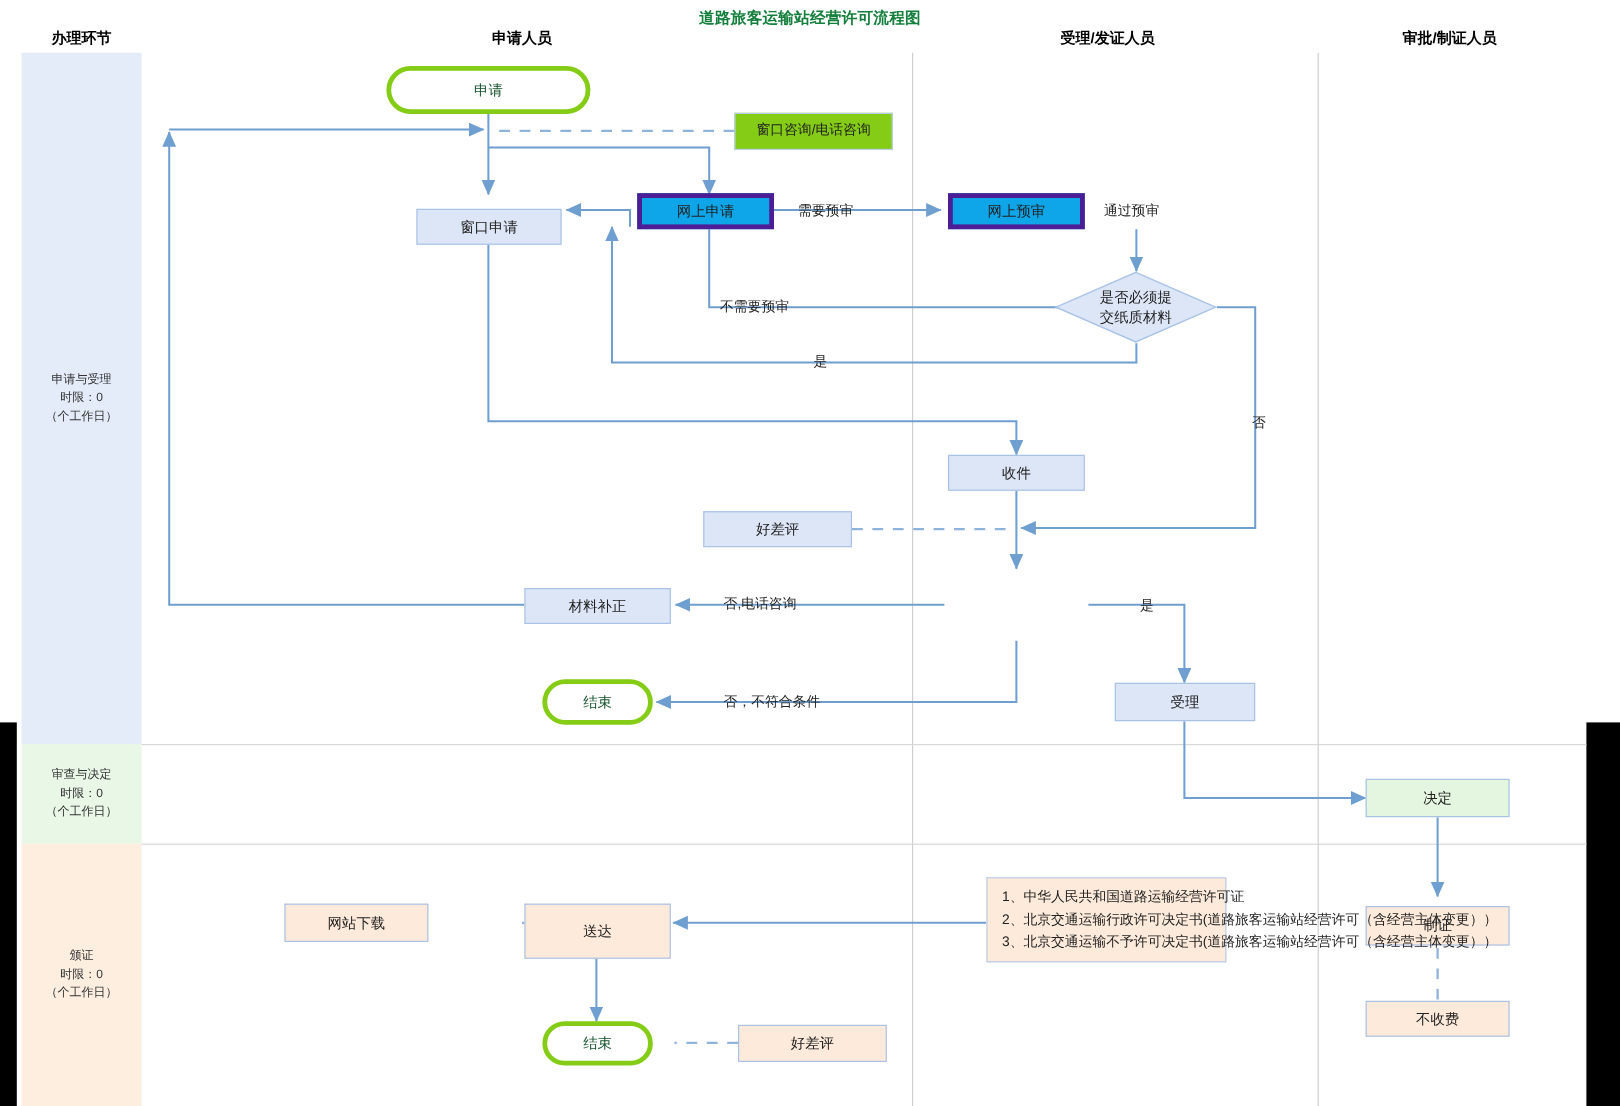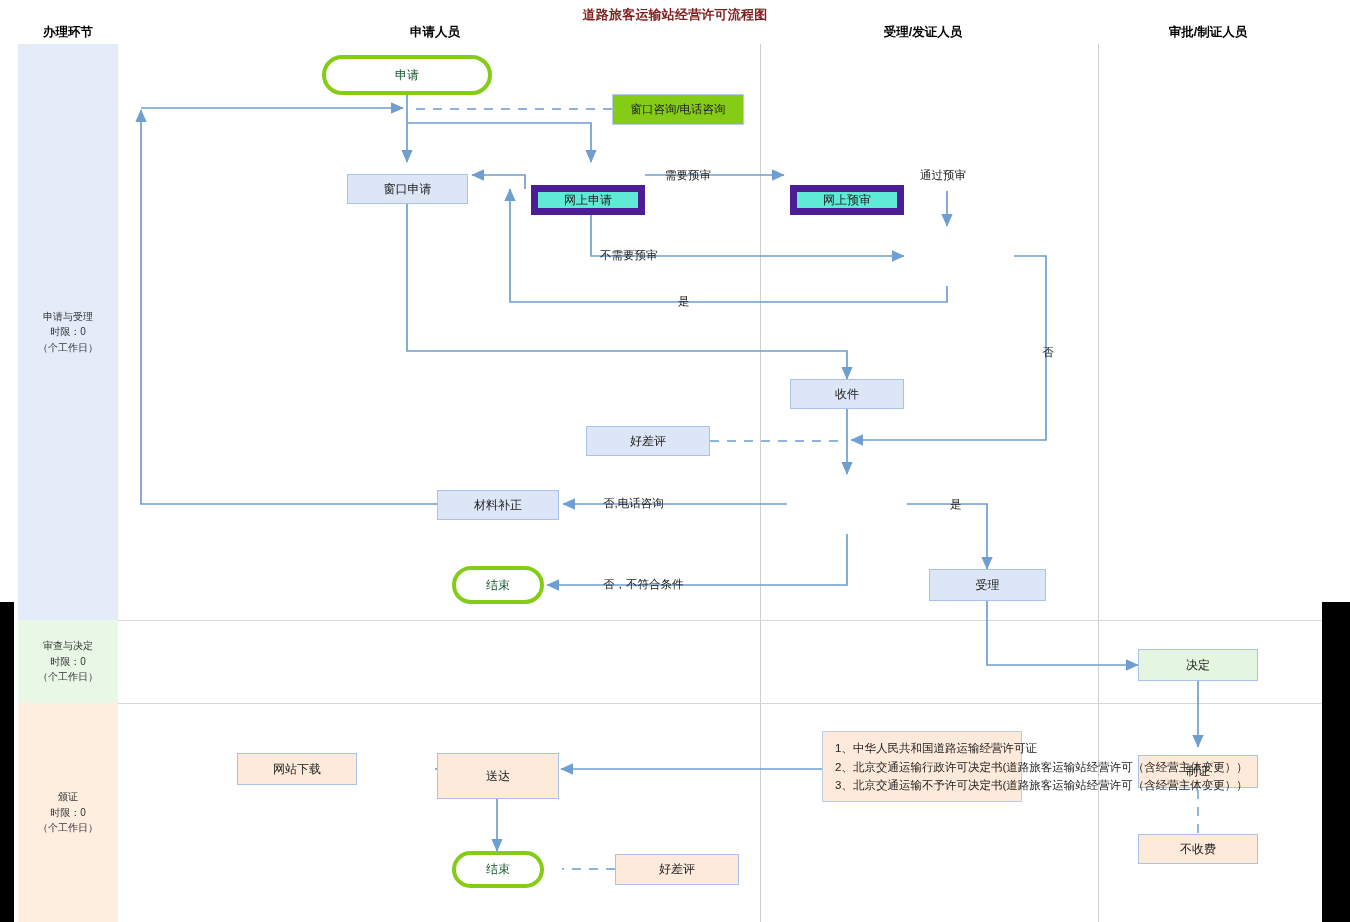--- a/index.html
+++ b/index.html
@@ -7,21 +7,21 @@
     width:1350px;height:922px;position:relative;overflow:hidden;
     background:#ffffff;
     font-family:"Liberation Sans","DejaVu Sans",sans-serif;
     -webkit-font-smoothing:antialiased;
   }
   #canvas{position:absolute;left:0;top:0;width:1350px;height:922px;}
 
   
   .title{
     position:absolute;left:0;top:6px;width:1350px;text-align:center;
-    font-size:13px;font-weight:bold;color:#7f1d1d;letter-spacing:.2px;
+    font-size:13px;font-weight:bold;color:#15803d;letter-spacing:.2px;
   }
   .lane-head{
     position:absolute;top:24px;text-align:center;
     font-size:12.5px;font-weight:bold;color:#000;
   }
 
   
   .gutter{position:absolute;background:#000;}
 
   
@@ -34,21 +34,21 @@
   
   .node{
     position:absolute;box-sizing:border-box;
     display:flex;align-items:center;justify-content:center;text-align:center;
     font-size:12px;line-height:1.35;
   }
   .n-proc{          
     background:#dce6f7;border:1px solid #a9c3e6;color:#222;
   }
   .n-proc-lite{     
-    background:#5eead4;border:7px solid #4c1d95;color:#222;margin-top:24px;
+    background:#0ea5e9;border:4px solid #4c1d95;color:#222;
   }
   .n-term{          
     background:#ffffff;border:4px solid #84cc16;border-radius:22px;color:#14532d;
   }
   .n-green{
     background:#e4f5e0;border:1px solid #a9c3e6;color:#222;
   }
   .n-orange{
     background:#fdeada;border:1px solid #a9c3e6;color:#222;
   }
@@ -176,20 +176,31 @@
   <div class="node n-term" style="left:322px;top:55px;width:170px;height:40px;">申请</div>
 
   <div class="node n-note" style="left:612px;top:94px;width:132px;height:31px;font-size:11.5px;">窗口咨询/电话咨询</div>
 
   <div class="node n-proc" style="left:347px;top:174px;width:121px;height:30px;">窗口申请</div>
 
   <div class="node n-proc-lite" style="left:531px;top:161px;width:114px;height:30px;">网上申请</div>
 
   <div class="node n-proc-lite" style="left:790px;top:161px;width:114px;height:30px;">网上预审</div>
 
+  <div class="diamond" style="left:879px;top:226px;width:135px;height:60px;">
+    <svg class="dshape" viewBox="0 0 135 60" preserveAspectRatio="none">
+      <polygon points="67.5,1 134,30 67.5,59 1,30" fill="#dce6f7" stroke="#a9c3e6" stroke-width="1.2"></polygon>
+    </svg>
+    <div class="dtext">
+      <span>
+        <span>是否必须提</span><br>
+        <span>交纸质材料</span>
+      </span>
+    </div>
+  </div>
 
   <div class="node n-proc" style="left:790px;top:379px;width:114px;height:30px;">收件</div>
 
   <div class="node n-proc" style="left:586px;top:426px;width:124px;height:30px;">好差评</div>
 
 
   <div class="node n-proc" style="left:437px;top:490px;width:122px;height:30px;">材料补正</div>
 
   <div class="node n-term" style="left:452px;top:566px;width:92px;height:38px;">结束</div>
 

